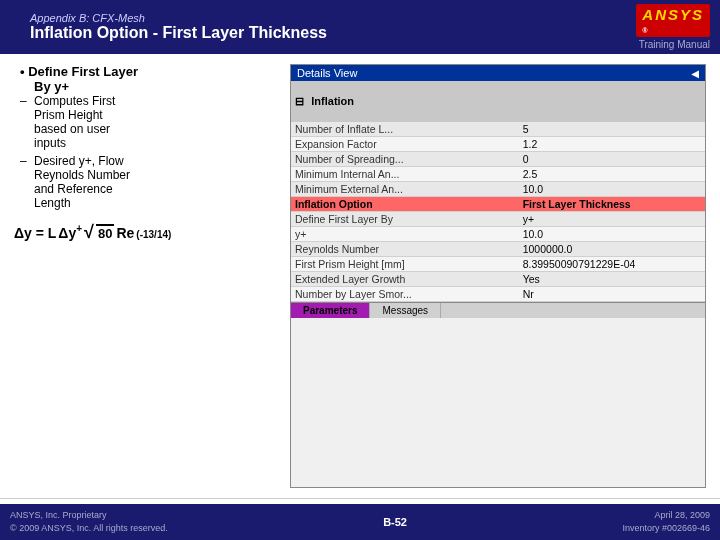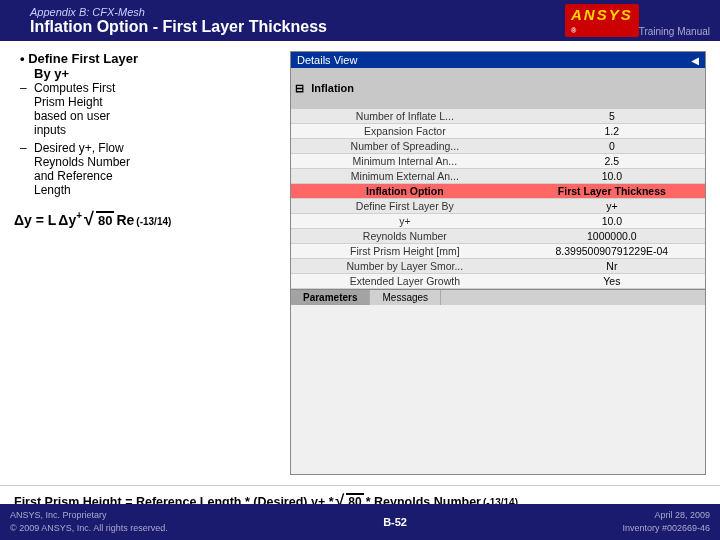--- a/index.html
+++ b/index.html
@@ -32,21 +32,21 @@
       font-style: italic;
       color: #ccccff;
     }
     .main-title {
       font-size: 16px;
       font-weight: bold;
       color: white;
     }
     .header-right {
       display: flex;
-      flex-direction: row;
+      flex-direction: column;
       align-items: flex-end;
       padding-left: 36px;
     }
     .training-manual {
       font-size: 10px;
       color: #aaaacc;
       margin-top: 2px;
     }
 
     
@@ -135,21 +135,20 @@
       font-size: 11px;
     }
     .section-minus {
       color: #000;
       margin-right: 4px;
     }
     .data-row td {
       padding: 1px 4px;
       border-bottom: 1px solid #d0d0d0;
       font-size: 10.5px;
-      text-align: center;
     }
     .data-row:nth-child(even) {
       background: #e8e8e8;
     }
     .data-row:nth-child(odd) {
       background: #f5f5f5;
     }
     .highlighted-row td {
       background: #ff6666 !important;
       font-weight: bold;
@@ -212,21 +211,21 @@
       background: #d0d0d0;
       border-top: 1px solid #888;
     }
     .tab-item {
       padding: 2px 12px;
       font-size: 10px;
       cursor: pointer;
       border-right: 1px solid #aaa;
     }
     .tab-item.active {
-      background: #a3a3a3;
+      background: #a21caf;
       font-weight: bold;
     }
   </style>
 </head>
 <body>
 
 <div class="header">
   <div class="header-left">
     <span class="appendix-label">Appendix B: CFX-Mesh</span>
     <span class="main-title">Inflation Option - First Layer Thickness</span>
@@ -328,26 +327,26 @@
       </tr>
       <tr class="data-row">
         <td class="col-label">Reynolds Number</td>
         <td class="col-value">1000000.0</td>
       </tr>
       <tr class="data-row">
         <td class="col-label">First Prism Height [mm]</td>
         <td class="col-value">8.39950090791229E-04</td>
       </tr>
       <tr class="data-row">
+        <td class="col-label">Extended Layer Growth</td>
+        <td class="col-value">Yes</td>
+      </tr>
+      <tr class="data-row">
         <td class="col-label">Number by Layer Smor...</td>
         <td class="col-value">Nr</td>
-      </tr>
-      <tr class="data-row">
-        <td class="col-label">Extended Layer Growth</td>
-        <td class="col-value">Yes</td>
       </tr>
     </tbody>
       </table>
     <div class="tab-row">
       <div class="tab-item active">Parameters</div>
       <div class="tab-item">Messages</div>
     </div>
   </div>
 
 </div>

